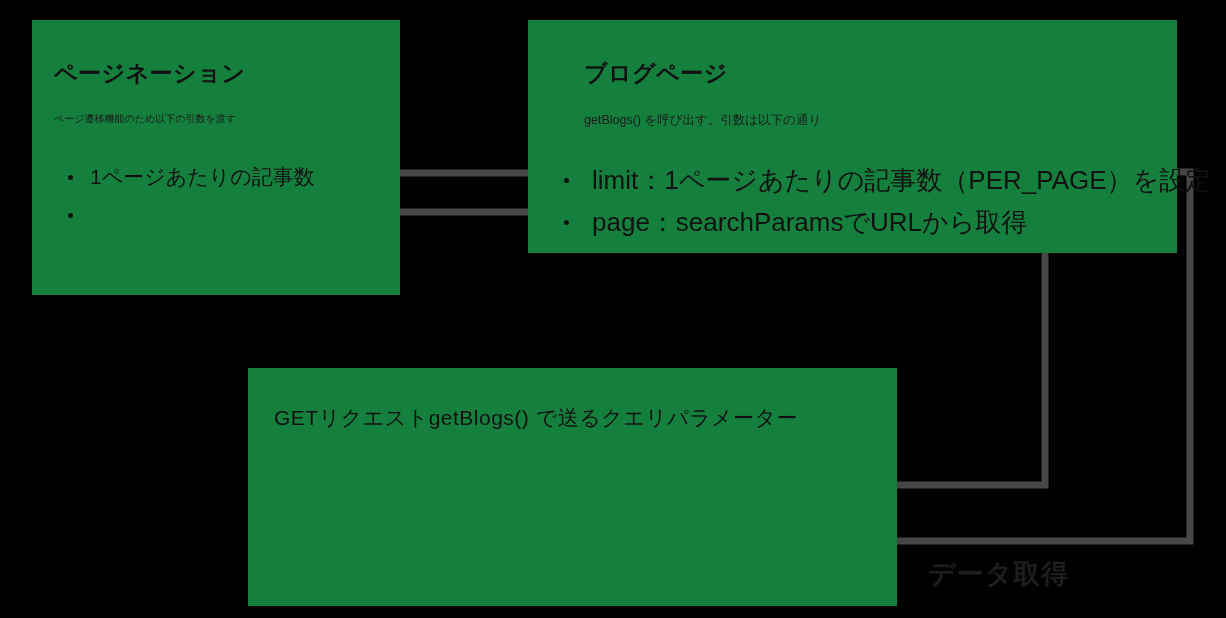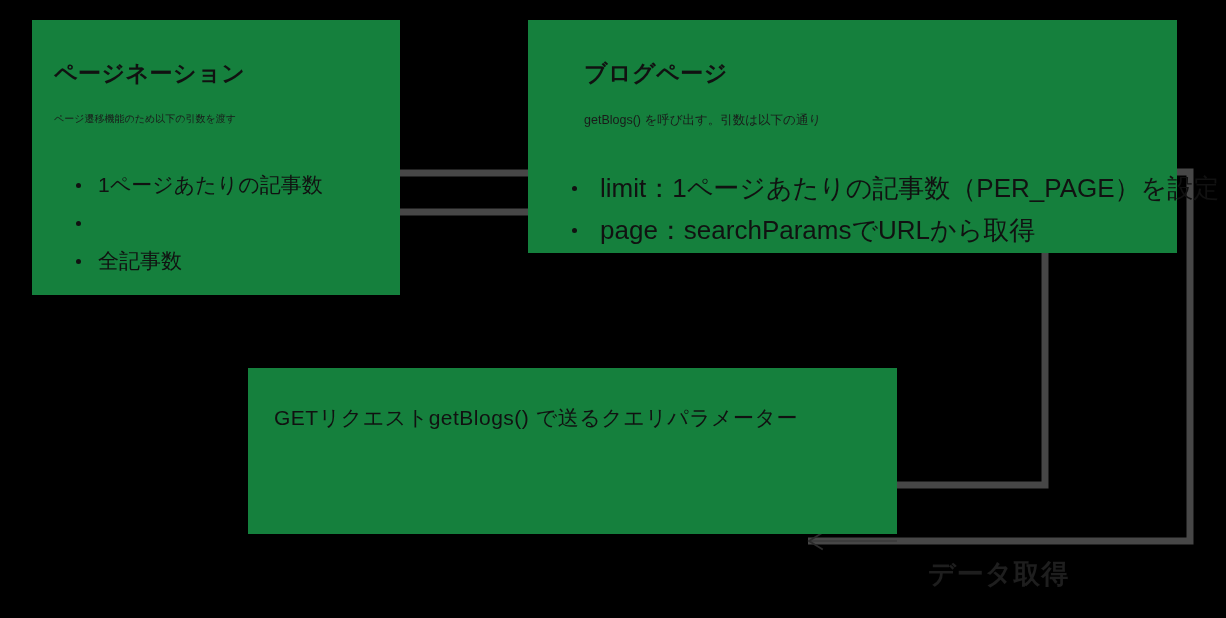--- a/index.html
+++ b/index.html
@@ -37,21 +37,21 @@
     letter-spacing: 0.5px;
   }
   .card-sub {
     color: #1a1a1a;
     font-size: 12px;
     line-height: 1.4;
   }
 
   ul.bullets {
     list-style: none;
-    margin: 8px;
+    margin: 0;
     padding: 0;
   }
   ul.bullets li {
     position: relative;
     color: #111111;
     white-space: nowrap;
   }
   ul.bullets li .dot {
     position: absolute;
     left: 0;
@@ -130,21 +130,21 @@
   }
   #card-blog ul.bullets li .txt {
     padding-left: 28px;
   }
 
   
   #card-query {
     left: 248px;
     top: 368px;
     width: 649px;
-    height: 166px;
+    height: 238px;
   }
   #card-query .card-title {
     position: absolute;
     left: 26px;
     top: 36px;
     font-size: 21px;
     font-weight: 400;
   }
   #card-query ol.numbered {
     position: absolute;
@@ -224,24 +224,20 @@
     <div class="card-title">ページネーション</div>
     <div class="card-sub">ページ遷移機能のため以下の引数を渡す</div>
     <ul class="bullets">
       <li>
         <span class="dot"></span>
         <span class="txt">1ページあたりの記事数</span>
       </li>
       <li>
         <span class="dot"></span>
       </li>
-      <li>
-        <span class="dot"></span>
-        <span class="txt">全記事数</span>
-      </li>
     </ul>
   </div>
 
   <div class="card" id="card-blog">
     <div class="card-title">ブログページ</div>
     <div class="card-sub">getBlogs() を呼び出す。引数は以下の通り</div>
     <ul class="bullets">
       <li>
         <span class="dot"></span>
         <span class="txt">limit：1ページあたりの記事数（PER_PAGE）を設定</span>

